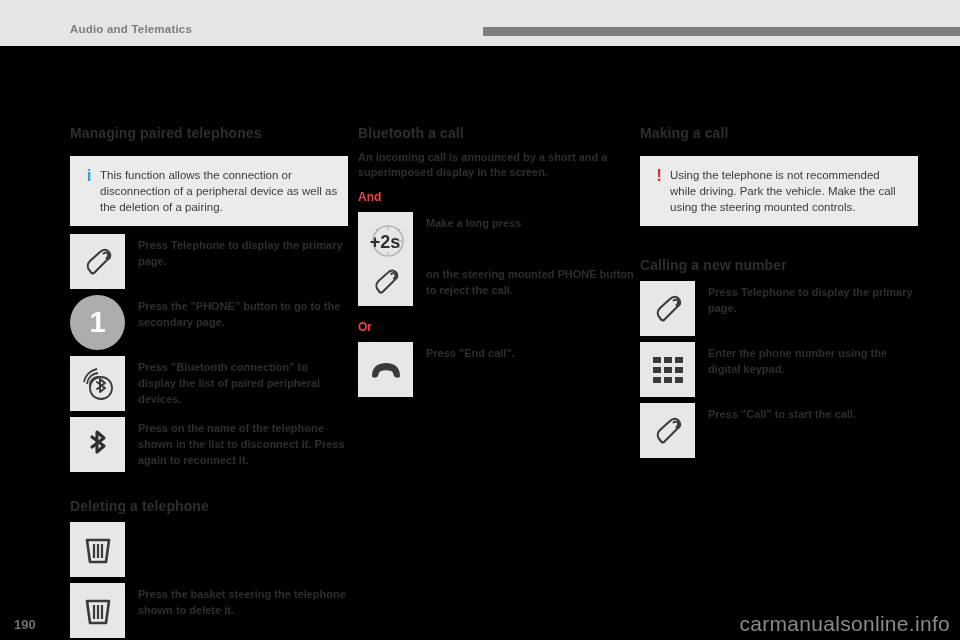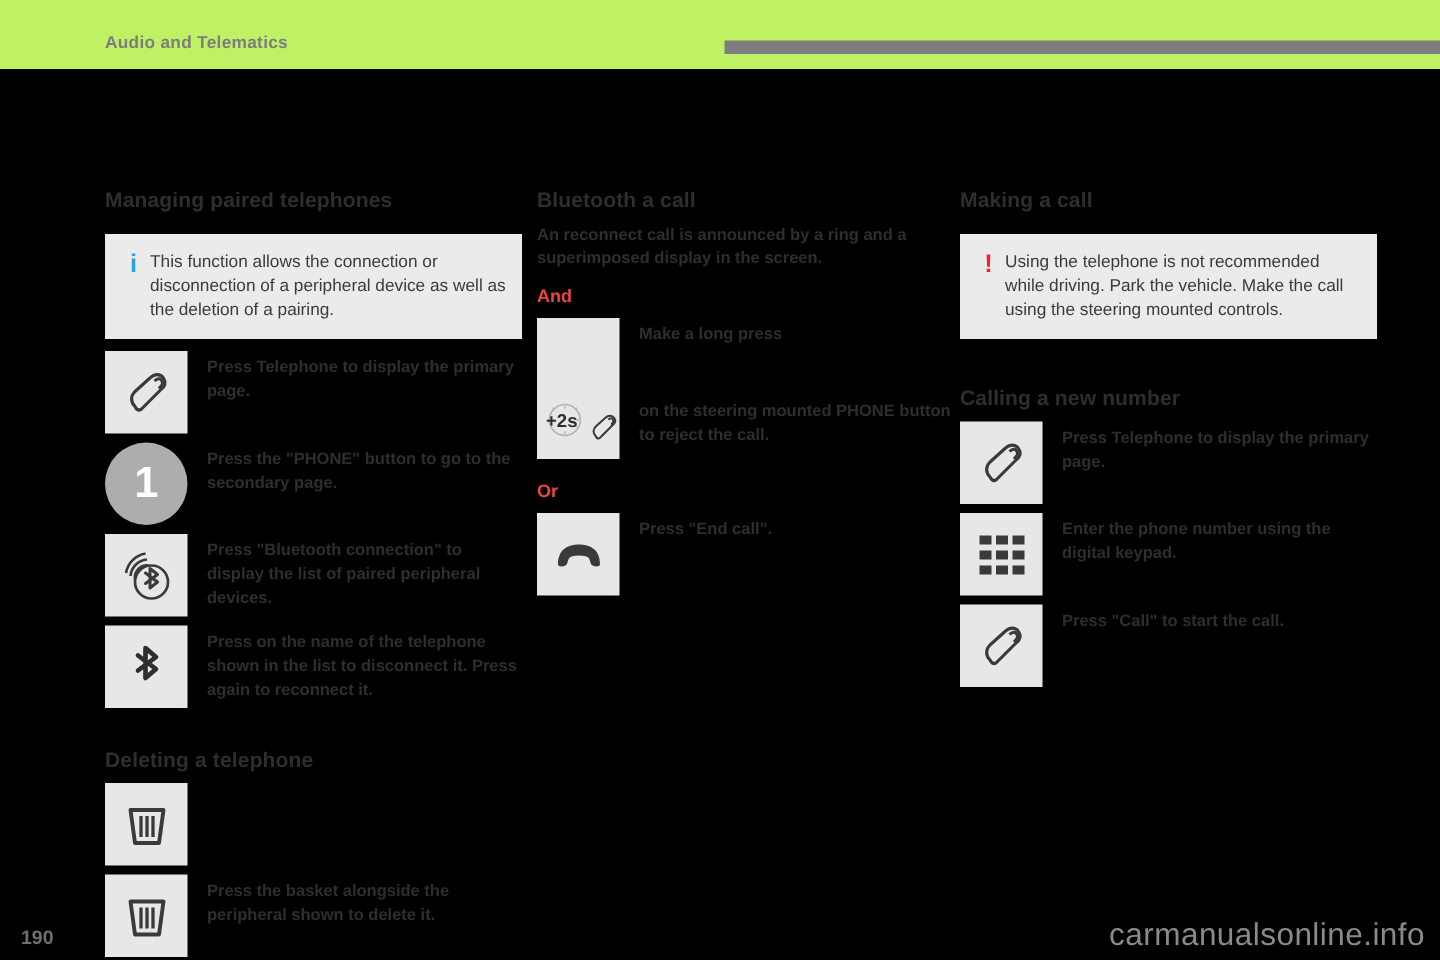--- a/index.html
+++ b/index.html
@@ -15,21 +15,21 @@
     font-family: "Liberation Sans", sans-serif;
     color: #2b2b2b;
   }
 
   
   .header {
     position: absolute;
     top: 0; left: 0;
     width: 960px;
     height: 46px;
-    background: #bef264;
+    background: #e5e5e5;
   }
   .header-title {
     position: absolute;
     left: 70px;
     top: 23px;
     font-size: 11.5px;
     font-weight: bold;
     color: #7d7d7d;
     letter-spacing: .2px;
   }
@@ -138,22 +138,22 @@
     line-height: 15px;
     color: #2e2e2e;
     margin-top: 9px;
   }
 
   .tall-icon {
     width: 55px;
     flex: 0 0 55px;
     background: #e6e8e8;
     display: flex;
-    flex-direction: row;
-    align-items: flex-end;
+    flex-direction: column;
+    align-items: center;
     justify-content: space-around;
     padding: 6px 0;
     box-sizing: border-box;
   }
 
   
   .page-number {
     position: absolute;
     left: 14px;
     bottom: 8px;
@@ -243,30 +243,30 @@
         </div>
       </div>
 
       <div class="step">
         <div class="step-icon">
           <svg width="30" height="32" viewBox="0 0 30 32">
             <path d="M4 6 h22 l-3 22 H7 Z" fill="none" stroke="#3a3a3a" stroke-width="2.6" stroke-linejoin="round"></path>
             <path d="M11 10 v14 M15 10 v14 M19 10 v14" stroke="#3a3a3a" stroke-width="2.2"></path>
           </svg>
         </div>
-        <div class="step-text">Press the basket alongside the peripheral shown to delete it.</div>
+        <div class="step-text">Press the basket steering the telephone shown to delete it.</div>
       </div>
     </div>
   </div>
 
   <div class="column col-2">
 
     <h2 class="section-title" style="margin-top:79px;">Bluetooth a call</h2>
 
-    <div class="lead-text">An reconnect call is announced by a ring and a superimposed display in the screen.</div>
+    <div class="lead-text">An incoming call is announced by a short and a superimposed display in the screen.</div>
 
 
     <div class="plain-word">And</div>
 
     <div class="step" style="margin-top:4px;">
       <div class="tall-icon" style="height:94px;">
         <svg width="50" height="40" viewBox="0 0 50 40">
           <circle cx="27" cy="20" r="15" fill="none" stroke="#b4b4b4" stroke-width="1.6"></circle>
           <g stroke="#b4b4b4" stroke-width="1.3">
             <path d="M27 6 v3 M27 31 v3 M13 20 h3 M38 20 h3"></path>

